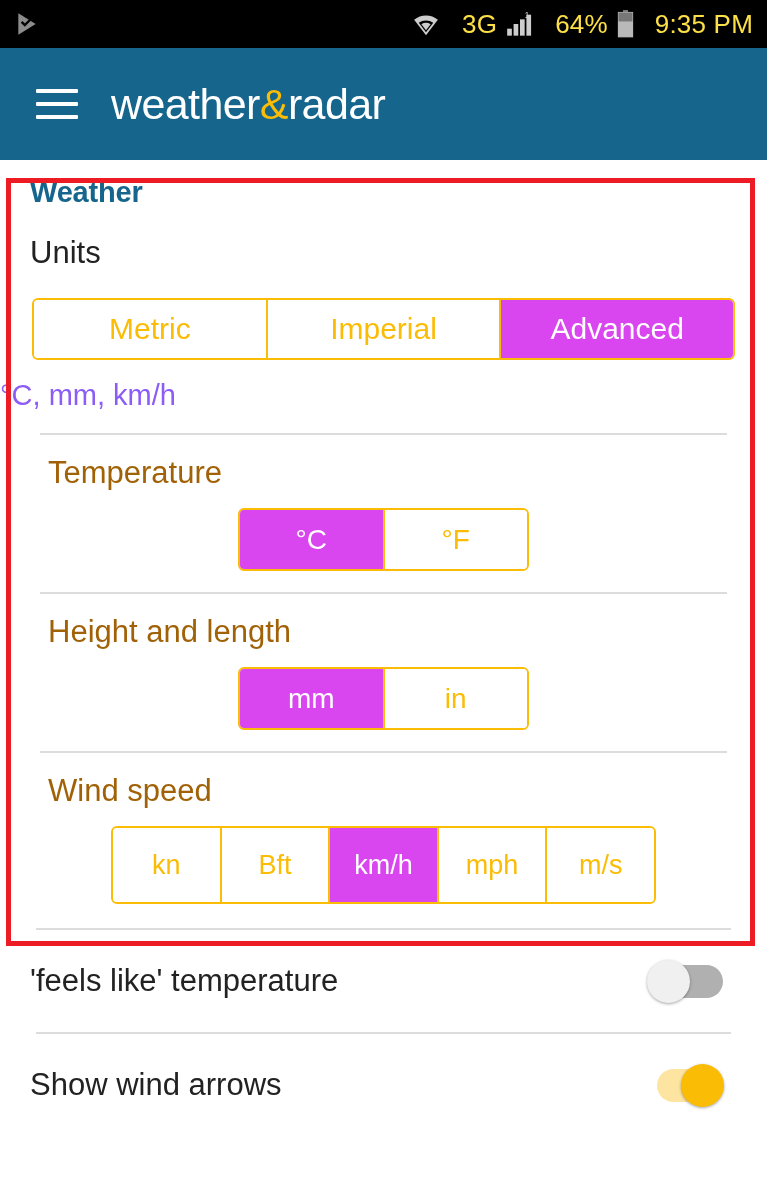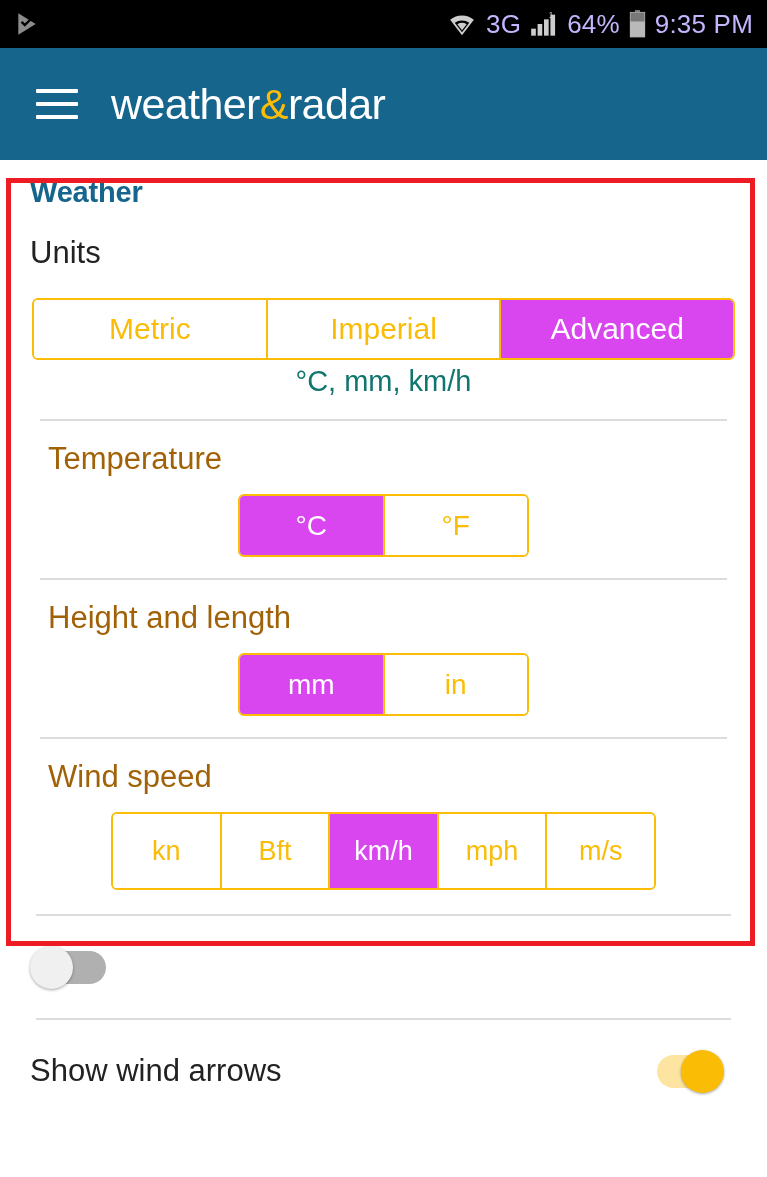--- a/index.html
+++ b/index.html
@@ -31,24 +31,25 @@
     align-items: center;
     flex: 1;
   }
   .statusbar .right {
     display: flex;
     align-items: center;
     gap: 9px;
   }
   .sb-text {
     font-size: 26px;
-    color: #c4b5fd;
+    color: #fde047;
     letter-spacing: 0.2px;
     line-height: 1;
     font-family: "Liberation Sans", sans-serif;
+    margin-left: 12px;
   }
   .sb-text.time { font-size: 26px; }
   .icon-play { width: 26px; height: 26px; display:block; }
   .icon-wifi { width: 30px; height: 26px; display:block; }
   .icon-signal { width: 28px; height: 26px; display:block; }
   .icon-battery { width: 17px; height: 28px; display:block; }
 
   
   .appbar {
     height: 112px;
@@ -141,24 +142,23 @@
 
   
   .seg-units {
     margin: 27px auto 0 auto;
     width: 703px;
     height: 62px;
   }
   .seg-units .opt { flex: 1; font-size: 30px; }
 
   .units-sub {
-    text-align: center;
-    color: #0f766e;
+    color: #8b5cf6;
     font-size: 29px;
-    padding-top: 5px;
+    padding-top: 19px;
   }
 
   .divider {
     height: 2px;
     background: #dcdcdc;
     margin: 21px 40px 0 40px;
   }
 
   .row-label {
     font-size: 31px;
@@ -321,20 +321,21 @@
     <div class="opt active">km/h</div>
     <div class="opt">mph</div>
     <div class="opt">m/s</div>
   </div>
 
   <div class="spacer-after-wind"></div>
 
   <div class="divider-full"></div>
 
   <div class="toggle-row">
+    <div class="toggle-label">'feels like' temperature</div>
     <div class="switch off">
       <div class="track"></div>
       <div class="thumb"></div>
     </div>
   </div>
 
   <div class="divider-full"></div>
 
   <div class="toggle-row">
     <div class="toggle-label">Show wind arrows</div>

